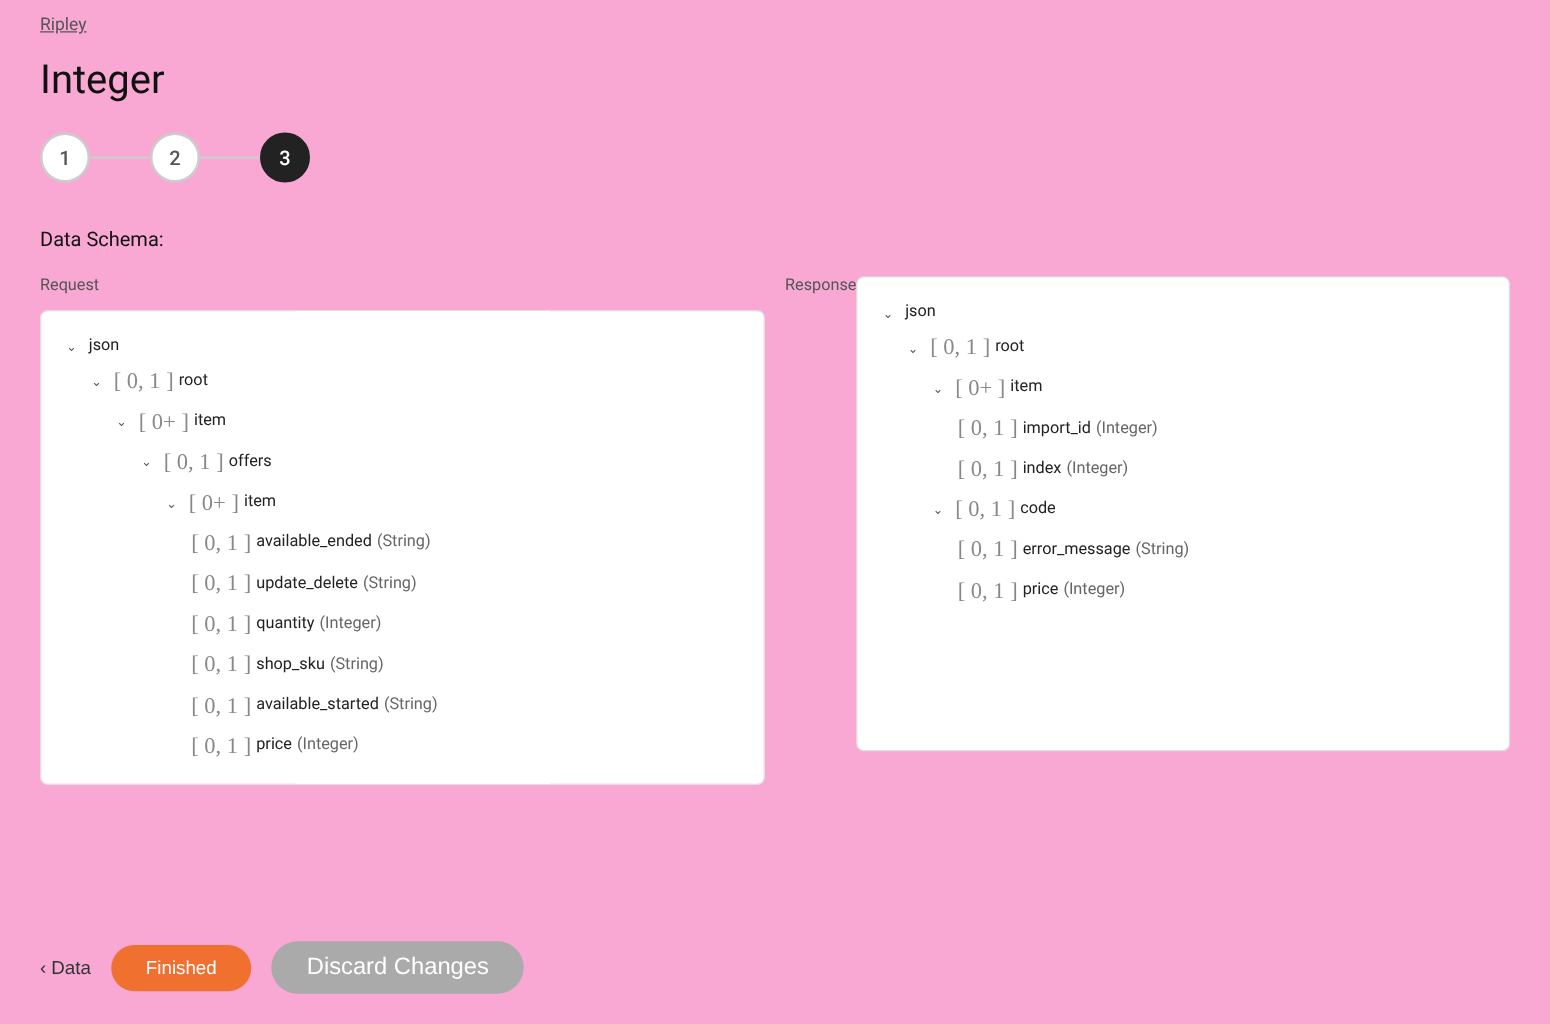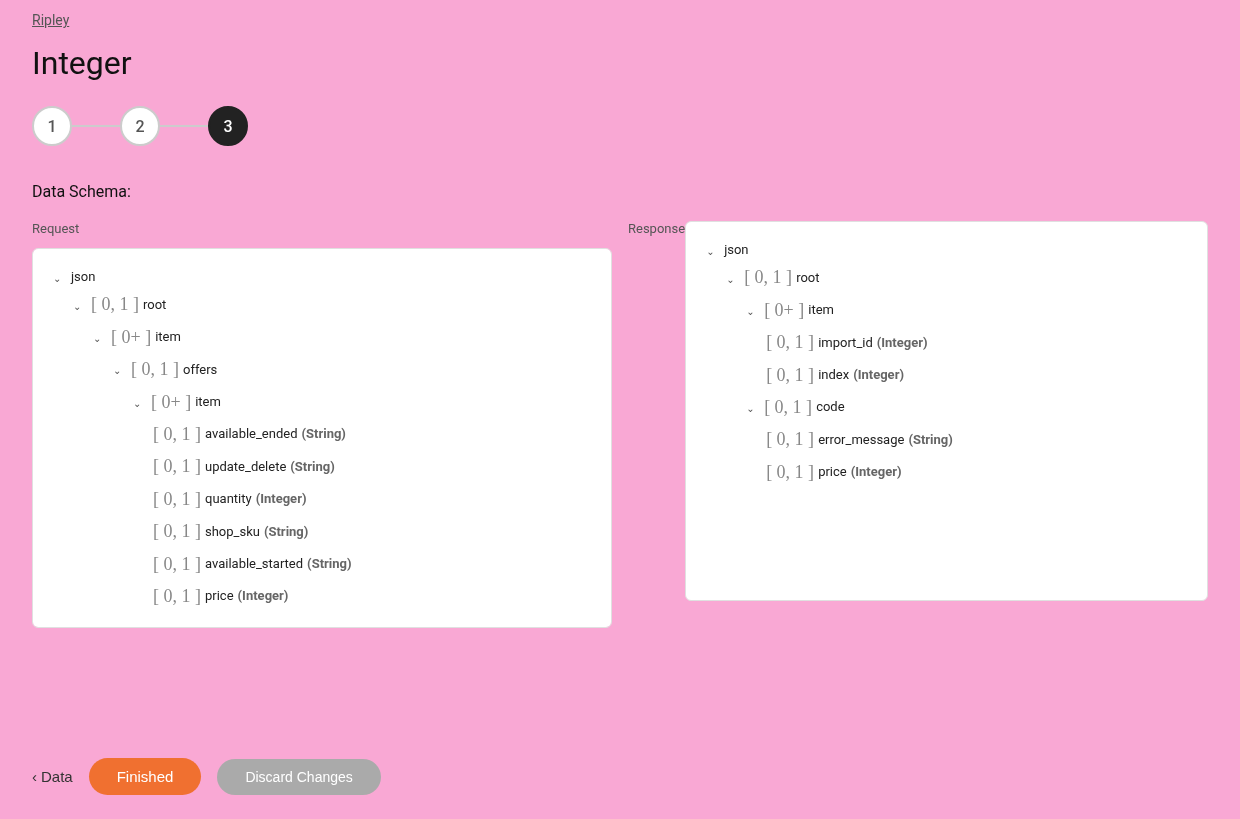--- a/index.html
+++ b/index.html
@@ -129,21 +129,21 @@
     .bracket {
       color: #888;
       font-size: 18px;
       font-family: Liberation Serif, serif;
     }
     .field-bold {
       font-weight: 400;
     }
     .field-type {
       color: #666;
-      font-weight: 700;
+      font-weight: 400;
     }
     .indent1 { padding-left: 20px; }
     .indent2 { padding-left: 40px; }
     .indent3 { padding-left: 60px; }
     .indent4 { padding-left: 80px; }
     .indent5 { padding-left: 100px; }
     .bottom-bar {
       display: flex;
       align-items: center;
       gap: 16px;
@@ -170,21 +170,21 @@
       font-size: 15px;
       font-weight: 500;
       cursor: pointer;
     }
     .discard-btn {
       background: #aaa;
       color: #fff;
       border: none;
       border-radius: 24px;
       padding: 10px 28px;
-      font-size: 14px;
+      font-size: 19px;
       font-weight: 500;
       cursor: pointer;
     }
   </style>
 </head>
 <body>
 
 <div class="page">
 
   <a class="breadcrumb">Ripley</a>

